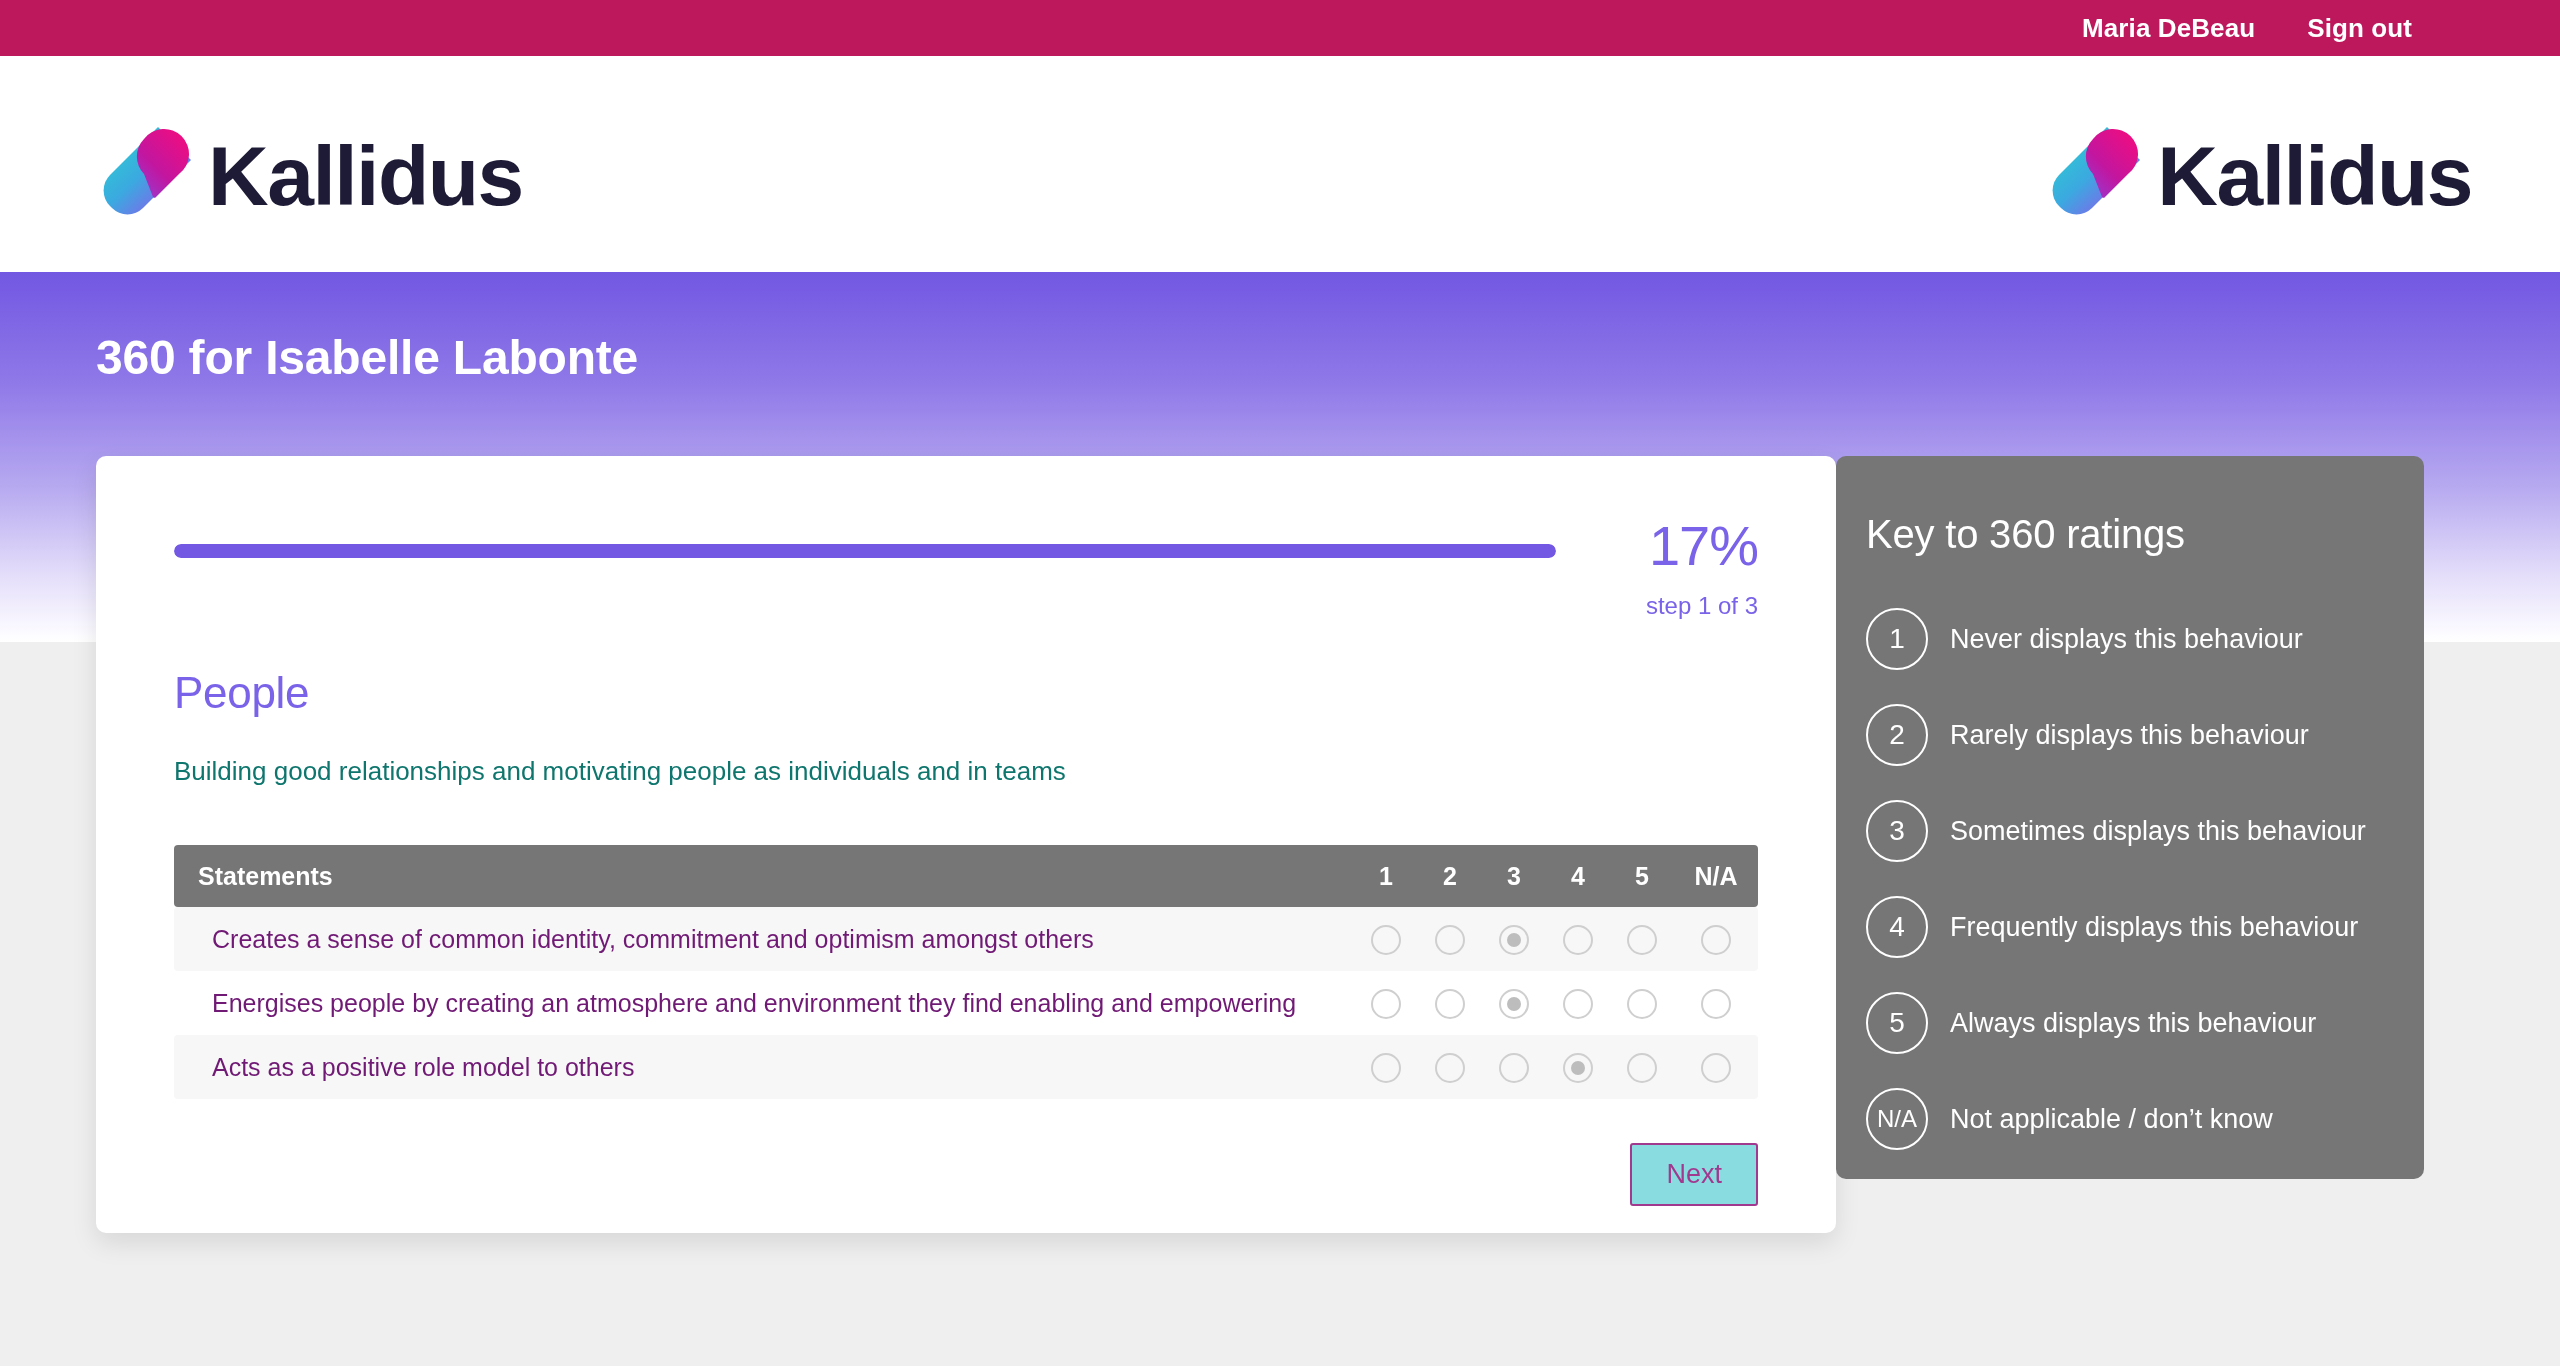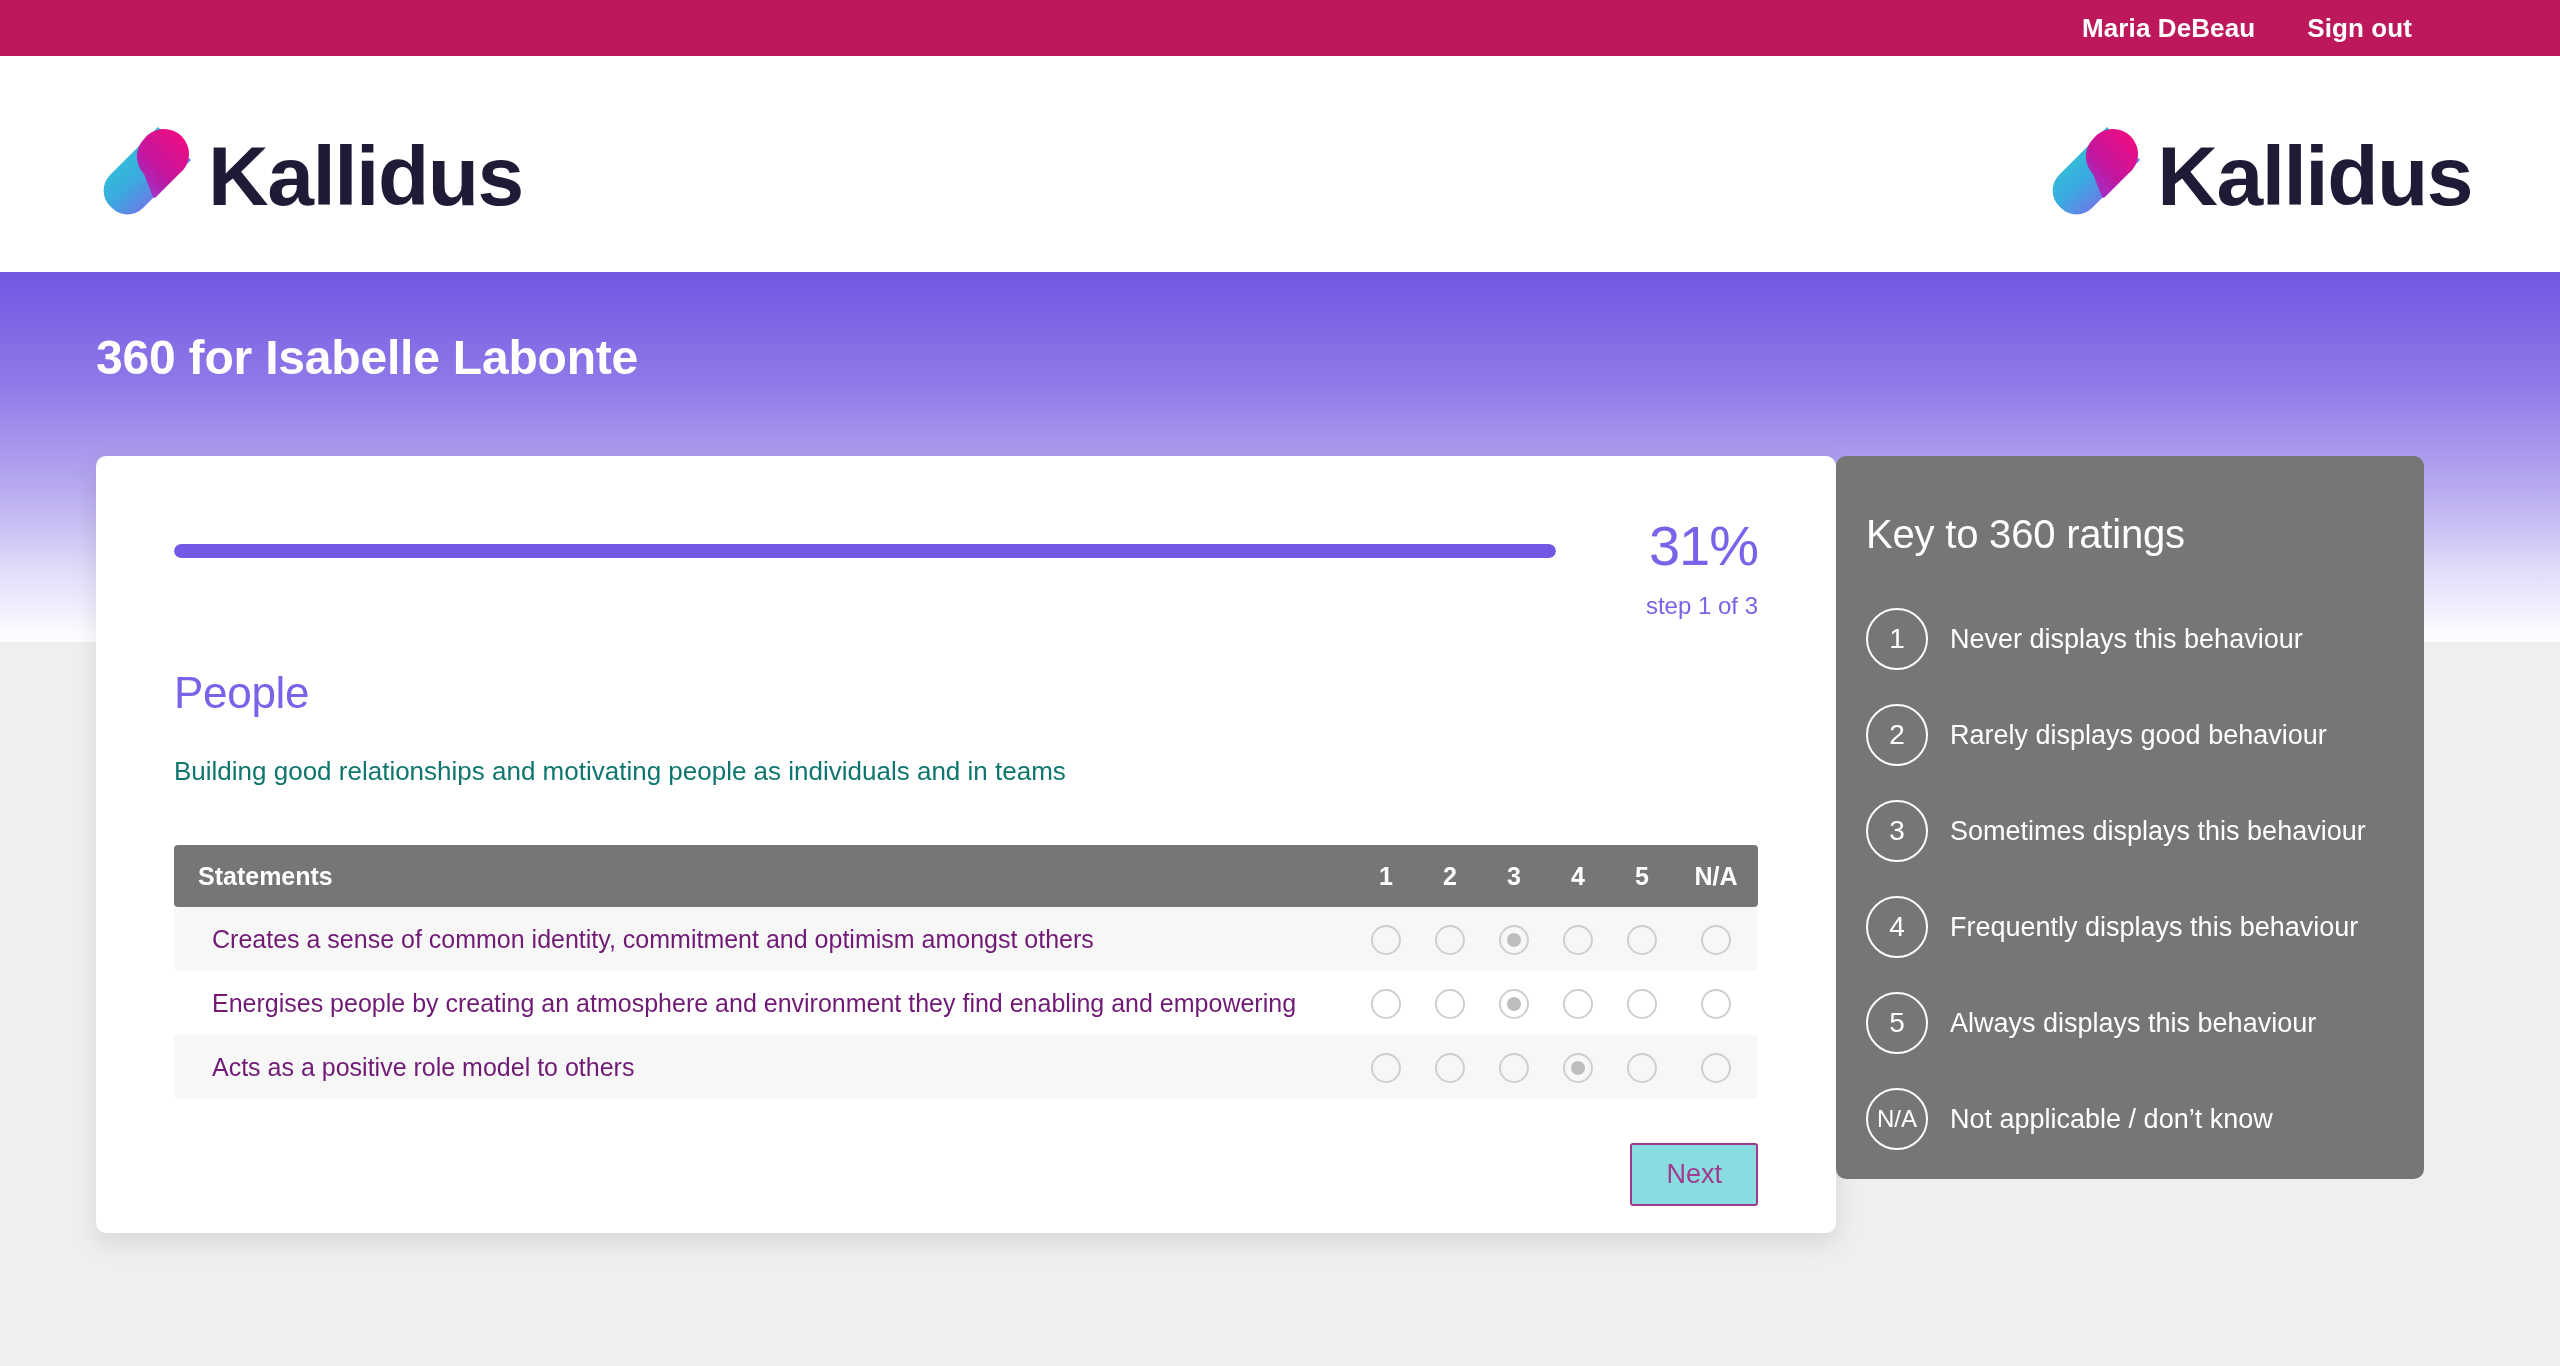--- a/index.html
+++ b/index.html
@@ -293,21 +293,21 @@
 <div class="body-grey"></div>
 <h1 class="hero-title">360 for Isabelle Labonte</h1>
 
 <div class="card">
 
   <div class="progress-row">
     <div class="progress-track">
       <div class="progress-fill" id="progress-fill" style="width: 100%;"></div>
     </div>
     <div class="progress-meta">
-      <div class="progress-pct">31%</div>
+      <div class="progress-pct">17%</div>
       <div class="progress-step">step 1 of 3</div>
     </div>
   </div>
 
   <h2 class="section-title">People</h2>
   <p class="section-desc">Building good relationships and motivating people as individuals and in teams</p>
 
   <table class="tbl">
     <thead>
       <tr id="thead-row">
@@ -395,21 +395,21 @@
 
 <aside class="keypanel">
   <h3 class="key-title">Key to 360 ratings</h3>
   <div id="key-list">
       <div class="key-item">
         <span class="key-circle">1</span>
         <span class="key-text">Never displays this behaviour</span>
       </div>
       <div class="key-item">
         <span class="key-circle">2</span>
-        <span class="key-text">Rarely displays good behaviour</span>
+        <span class="key-text">Rarely displays this behaviour</span>
       </div>
       <div class="key-item">
         <span class="key-circle">3</span>
         <span class="key-text">Sometimes displays this behaviour</span>
       </div>
       <div class="key-item">
         <span class="key-circle">4</span>
         <span class="key-text">Frequently displays this behaviour</span>
       </div>
       <div class="key-item">

